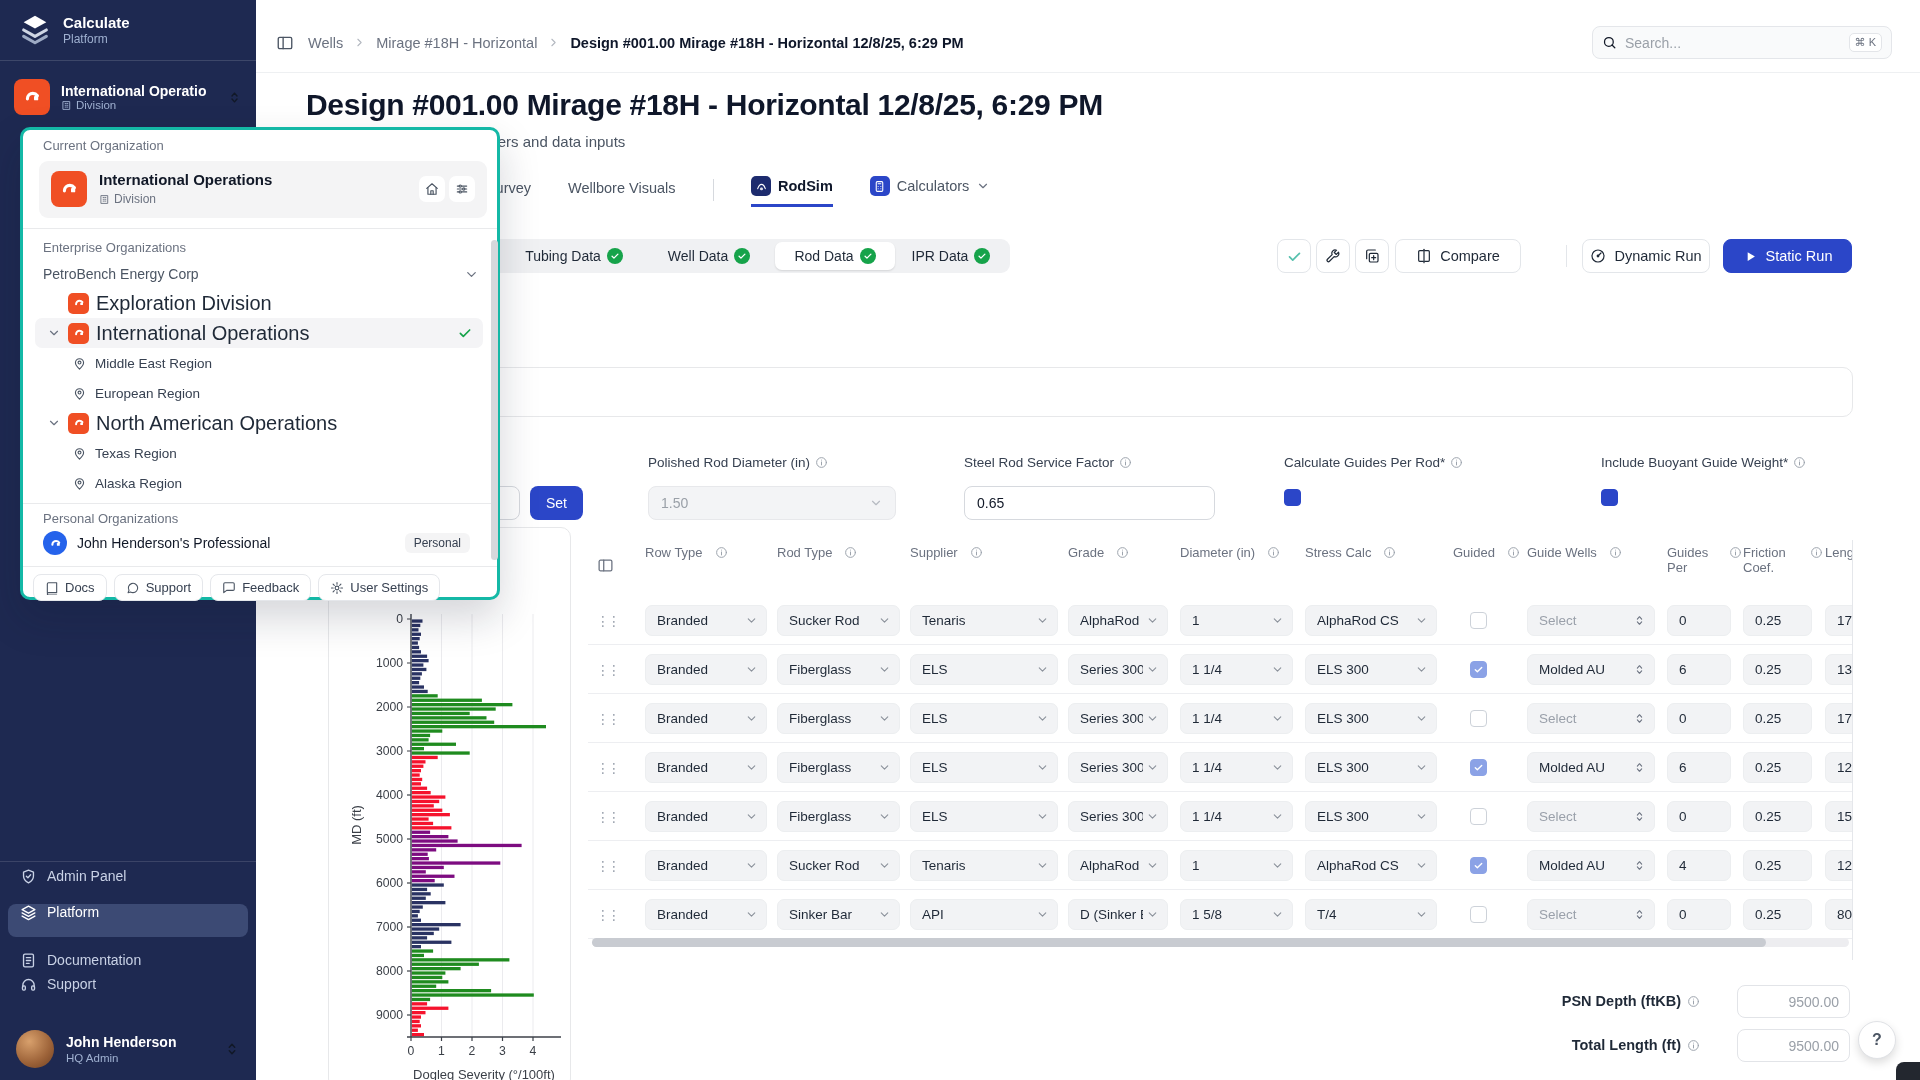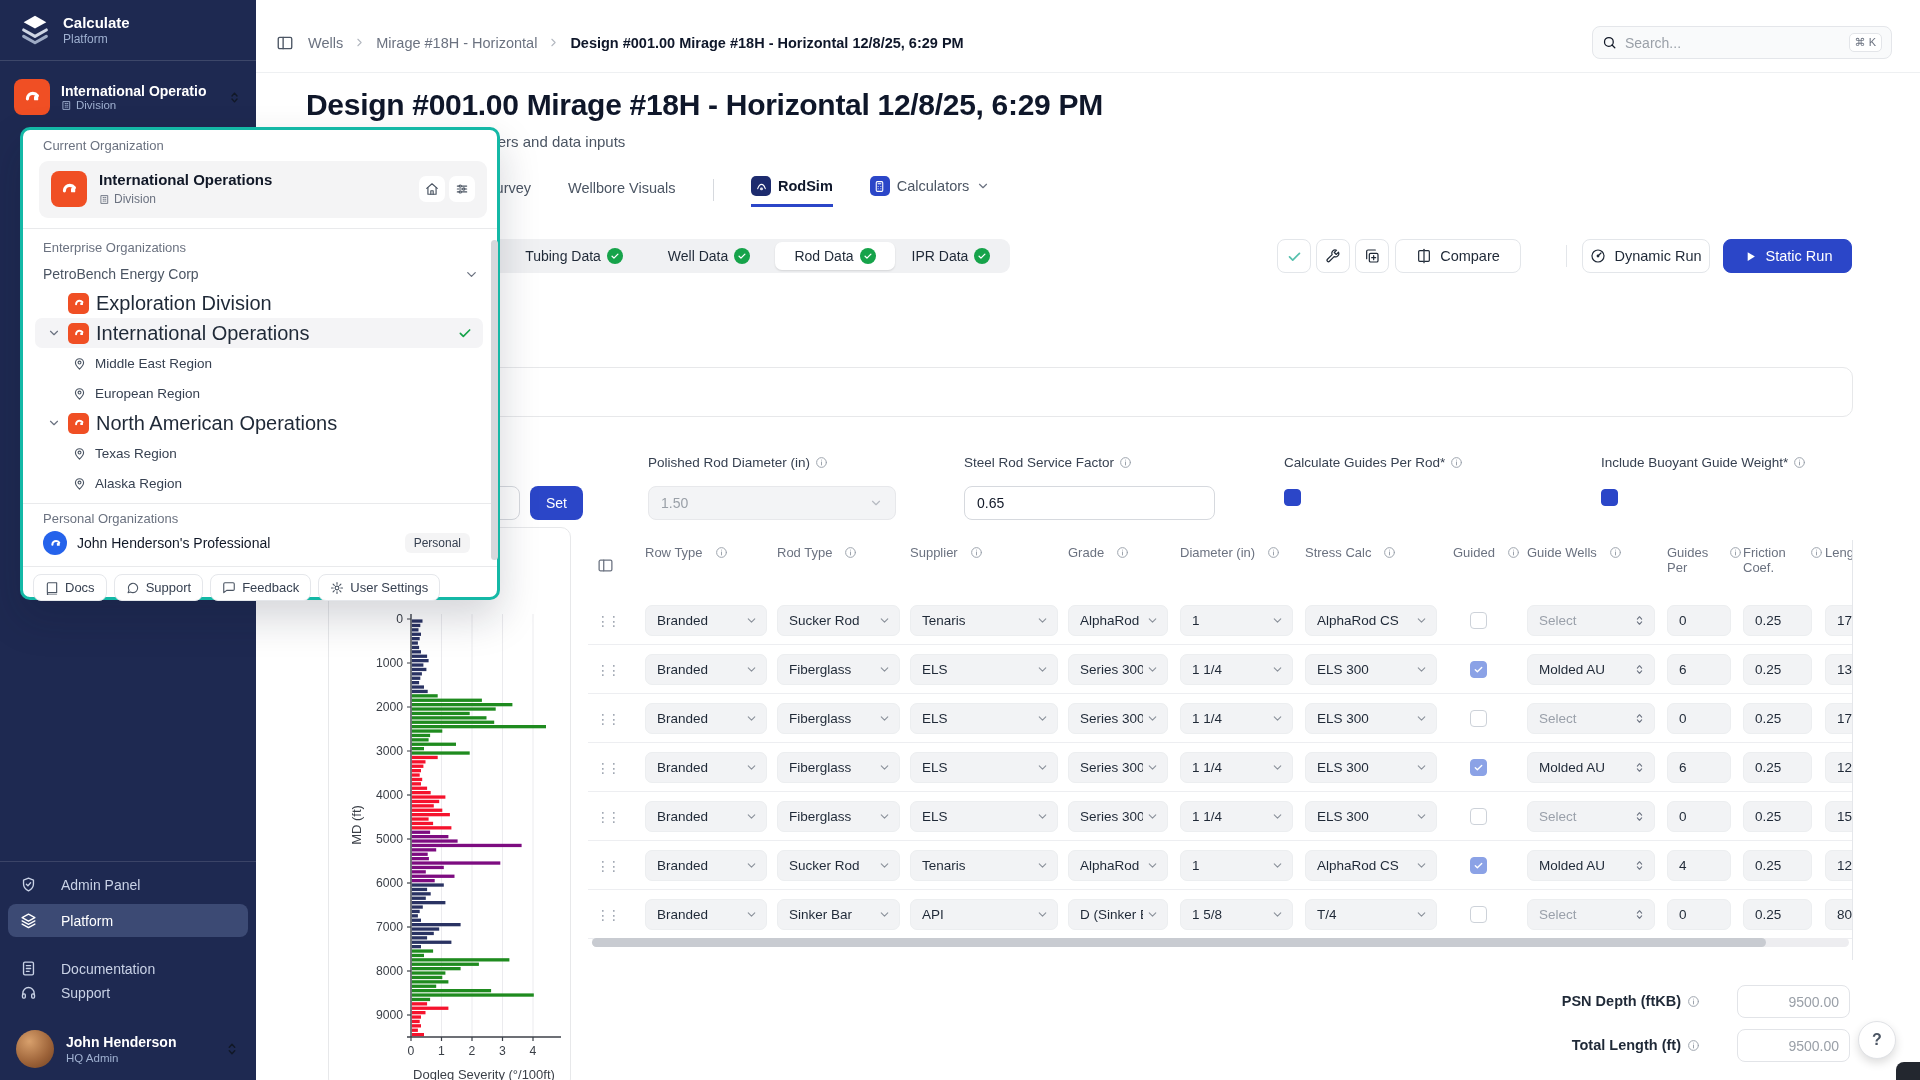--- a/index.html
+++ b/index.html
@@ -15,22 +15,22 @@
 #sidebar{position:absolute;left:0;top:0;width:256px;height:1080px;background:#1e2951;z-index:10}
 #side-top{position:absolute;left:0;top:0;width:256px;height:61px;display:flex;align-items:center;
   padding-left:18px;gap:11px;border-bottom:1px solid rgba(255,255,255,.14)}
 #side-top .nm{font-size:15px;font-weight:700;color:#fff;line-height:1.2}
 #side-top .sub{font-size:12px;color:#9fb0d0}
 #org-select{position:absolute;left:14px;top:74px;width:228px;height:46px;display:flex;align-items:center;gap:11px;cursor:pointer}
 #org-select .nm{font-size:14px;font-weight:700;color:#fff;white-space:nowrap;overflow:hidden;width:146px}
 #org-select .sub{font-size:11.5px;color:#9fb0d0;display:flex;align-items:center;gap:4px}
 .org-logo{background:#f04f24;border-radius:8px;display:flex;align-items:center;justify-content:center;flex:none}
 #side-sep{position:absolute;left:0;top:861px;width:256px;height:1px;background:rgba(255,255,255,.13)}
-.nav-item{position:absolute;left:8px;width:240px;height:33px;border-radius:8px;display:flex;align-items:center;
-  gap:24px;padding-left:12px;font-size:14px;color:#c9d2e6;cursor:pointer}
+.nav-item{position:absolute;left:8px;width:240px;height:33px;border-radius:8px;display:flex;align-items:flex-start;
+  gap:10px;padding-left:12px;font-size:14px;color:#c9d2e6;cursor:pointer}
 .nav-item.active{background:#3c4a74;color:#fff}
 #user-row{position:absolute;left:0;top:1018px;width:256px;height:62px;display:flex;align-items:center;
   padding:0 16px;gap:12px;cursor:pointer}
 #avatar{width:38px;height:38px;border-radius:50%;flex:none;
   background:radial-gradient(circle at 35% 30%,#d8a06c,#9c6238 60%,#6e4023)}
 #user-row .nm{font-size:14px;font-weight:600;color:#fff;line-height:1.25}
 #user-row .sub{font-size:11.5px;color:#9fb0d0}
 #user-row .icw{margin-left:auto}
 
 

